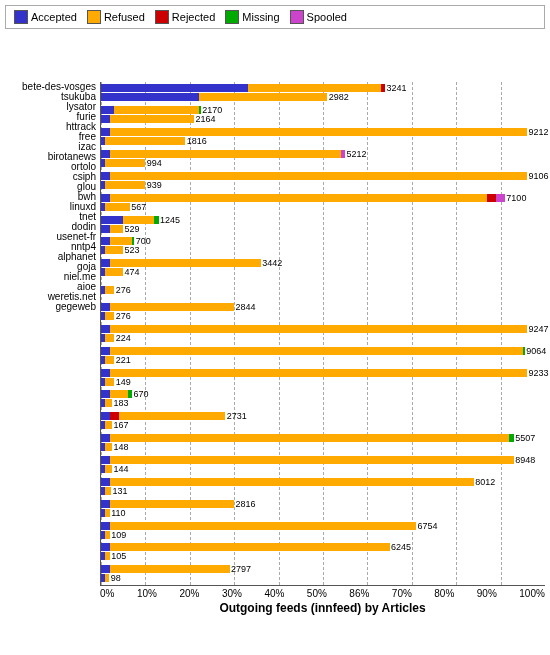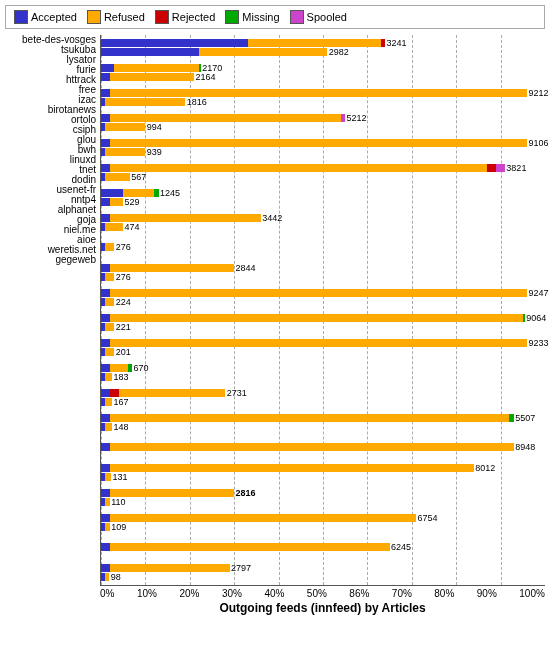--- a/index.html
+++ b/index.html
@@ -10,20 +10,21 @@
       width: 550px;
       height: 655px;
       overflow: hidden;
     }
     .chart-container {
       width: 550px;
       height: 655px;
       padding: 5px 5px 40px 5px;
       display: flex;
       flex-direction: column;
+      gap: 47px;
     }
     .legend {
       display: flex;
       flex-direction: row;
       align-items: center;
       gap: 10px;
       padding: 4px 8px;
       border: 1px solid #aaa;
       margin-bottom: 6px;
       flex-wrap: wrap;
@@ -281,21 +282,21 @@
                 </div>
               </div>
             </div>
             <div class="bar-row">
               <div class="double-bar">
                 <div class="single-bar-row">
                   <div class="bar-segment" style="background-color: rgb(51, 51, 204); width: 2%;"></div>
                   <div class="bar-segment" style="background-color: rgb(255, 170, 0); width: 85%;"></div>
                   <div class="bar-segment" style="background-color: rgb(204, 0, 0); width: 2%;"></div>
                   <div class="bar-segment" style="background-color: rgb(204, 68, 204); width: 2%;"></div>
-                  <span class="val-label" style="left: 91.3%; top: -1px;">3821</span>
+                  <span class="val-label" style="left: 91.3%; top: -1px;">7100</span>
                 </div>
                 <div class="single-bar-row">
                   <div class="bar-segment" style="background-color: rgb(51, 51, 204); width: 1%;"></div>
                   <div class="bar-segment" style="background-color: rgb(255, 170, 0); width: 5.5%;"></div>
                   <span class="val-label" style="left: 6.8%; top: -1px;">567</span>
                 </div>
               </div>
             </div>
             <div class="bar-row">
               <div class="double-bar">
@@ -309,20 +310,35 @@
                   <div class="bar-segment" style="background-color: rgb(51, 51, 204); width: 2%;"></div>
                   <div class="bar-segment" style="background-color: rgb(255, 170, 0); width: 3%;"></div>
                   <span class="val-label" style="left: 5.3%; top: -1px;">529</span>
                 </div>
               </div>
             </div>
             <div class="bar-row">
               <div class="double-bar">
                 <div class="single-bar-row">
                   <div class="bar-segment" style="background-color: rgb(51, 51, 204); width: 2%;"></div>
+                  <div class="bar-segment" style="background-color: rgb(255, 170, 0); width: 5%;"></div>
+                  <div class="bar-segment" style="background-color: rgb(0, 170, 0); width: 0.5%;"></div>
+                  <span class="val-label" style="left: 7.8%; top: -1px;">700</span>
+                </div>
+                <div class="single-bar-row">
+                  <div class="bar-segment" style="background-color: rgb(51, 51, 204); width: 1%;"></div>
+                  <div class="bar-segment" style="background-color: rgb(255, 170, 0); width: 4%;"></div>
+                  <span class="val-label" style="left: 5.3%; top: -1px;">523</span>
+                </div>
+              </div>
+            </div>
+            <div class="bar-row">
+              <div class="double-bar">
+                <div class="single-bar-row">
+                  <div class="bar-segment" style="background-color: rgb(51, 51, 204); width: 2%;"></div>
                   <div class="bar-segment" style="background-color: rgb(255, 170, 0); width: 34%;"></div>
                   <span class="val-label" style="left: 36.3%; top: -1px;">3442</span>
                 </div>
                 <div class="single-bar-row">
                   <div class="bar-segment" style="background-color: rgb(51, 51, 204); width: 1%;"></div>
                   <div class="bar-segment" style="background-color: rgb(255, 170, 0); width: 4%;"></div>
                   <span class="val-label" style="left: 5.3%; top: -1px;">474</span>
                 </div>
               </div>
             </div>
@@ -381,21 +397,21 @@
             <div class="bar-row">
               <div class="double-bar">
                 <div class="single-bar-row">
                   <div class="bar-segment" style="background-color: rgb(51, 51, 204); width: 2%;"></div>
                   <div class="bar-segment" style="background-color: rgb(255, 170, 0); width: 94%;"></div>
                   <span class="val-label" style="left: 96.3%; top: -1px;">9233</span>
                 </div>
                 <div class="single-bar-row">
                   <div class="bar-segment" style="background-color: rgb(51, 51, 204); width: 1%;"></div>
                   <div class="bar-segment" style="background-color: rgb(255, 170, 0); width: 2%;"></div>
-                  <span class="val-label" style="left: 3.3%; top: -1px;">201</span>
+                  <span class="val-label" style="left: 3.3%; top: -1px;">149</span>
                 </div>
               </div>
             </div>
             <div class="bar-row">
               <div class="double-bar">
                 <div class="single-bar-row">
                   <div class="bar-segment" style="background-color: rgb(51, 51, 204); width: 2%;"></div>
                   <div class="bar-segment" style="background-color: rgb(255, 170, 0); width: 4%;"></div>
                   <div class="bar-segment" style="background-color: rgb(0, 170, 0); width: 1%;"></div>
                   <span class="val-label" style="left: 7.3%; top: -1px;">670</span>
@@ -437,20 +453,25 @@
                 </div>
               </div>
             </div>
             <div class="bar-row">
               <div class="double-bar">
                 <div class="single-bar-row">
                   <div class="bar-segment" style="background-color: rgb(51, 51, 204); width: 2%;"></div>
                   <div class="bar-segment" style="background-color: rgb(255, 170, 0); width: 91%;"></div>
                   <span class="val-label" style="left: 93.3%; top: -1px;">8948</span>
                 </div>
+                <div class="single-bar-row">
+                  <div class="bar-segment" style="background-color: rgb(51, 51, 204); width: 1%;"></div>
+                  <div class="bar-segment" style="background-color: rgb(255, 170, 0); width: 1.5%;"></div>
+                  <span class="val-label" style="left: 2.8%; top: -1px;">144</span>
+                </div>
               </div>
             </div>
             <div class="bar-row">
               <div class="double-bar">
                 <div class="single-bar-row">
                   <div class="bar-segment" style="background-color: rgb(51, 51, 204); width: 2%;"></div>
                   <div class="bar-segment" style="background-color: rgb(255, 170, 0); width: 82%;"></div>
                   <span class="val-label" style="left: 84.3%; top: -1px;">8012</span>
                 </div>
                 <div class="single-bar-row">
@@ -458,21 +479,21 @@
                   <div class="bar-segment" style="background-color: rgb(255, 170, 0); width: 1.3%;"></div>
                   <span class="val-label" style="left: 2.6%; top: -1px;">131</span>
                 </div>
               </div>
             </div>
             <div class="bar-row">
               <div class="double-bar">
                 <div class="single-bar-row">
                   <div class="bar-segment" style="background-color: rgb(51, 51, 204); width: 2%;"></div>
                   <div class="bar-segment" style="background-color: rgb(255, 170, 0); width: 28%;"></div>
-                  <span class="val-label" style="left: 30.3%; top: -1px; font-weight: bold;">2816</span>
+                  <span class="val-label" style="left: 30.3%; top: -1px;">2816</span>
                 </div>
                 <div class="single-bar-row">
                   <div class="bar-segment" style="background-color: rgb(51, 51, 204); width: 1%;"></div>
                   <div class="bar-segment" style="background-color: rgb(255, 170, 0); width: 1%;"></div>
                   <span class="val-label" style="left: 2.3%; top: -1px;">110</span>
                 </div>
               </div>
             </div>
             <div class="bar-row">
               <div class="double-bar">
@@ -487,20 +508,25 @@
                   <span class="val-label" style="left: 2.3%; top: -1px;">109</span>
                 </div>
               </div>
             </div>
             <div class="bar-row">
               <div class="double-bar">
                 <div class="single-bar-row">
                   <div class="bar-segment" style="background-color: rgb(51, 51, 204); width: 2%;"></div>
                   <div class="bar-segment" style="background-color: rgb(255, 170, 0); width: 63%;"></div>
                   <span class="val-label" style="left: 65.3%; top: -1px;">6245</span>
+                </div>
+                <div class="single-bar-row">
+                  <div class="bar-segment" style="background-color: rgb(51, 51, 204); width: 1%;"></div>
+                  <div class="bar-segment" style="background-color: rgb(255, 170, 0); width: 1%;"></div>
+                  <span class="val-label" style="left: 2.3%; top: -1px;">105</span>
                 </div>
               </div>
             </div>
             <div class="bar-row">
               <div class="double-bar">
                 <div class="single-bar-row">
                   <div class="bar-segment" style="background-color: rgb(51, 51, 204); width: 2%;"></div>
                   <div class="bar-segment" style="background-color: rgb(255, 170, 0); width: 27%;"></div>
                   <span class="val-label" style="left: 29.3%; top: -1px;">2797</span>
                 </div>

